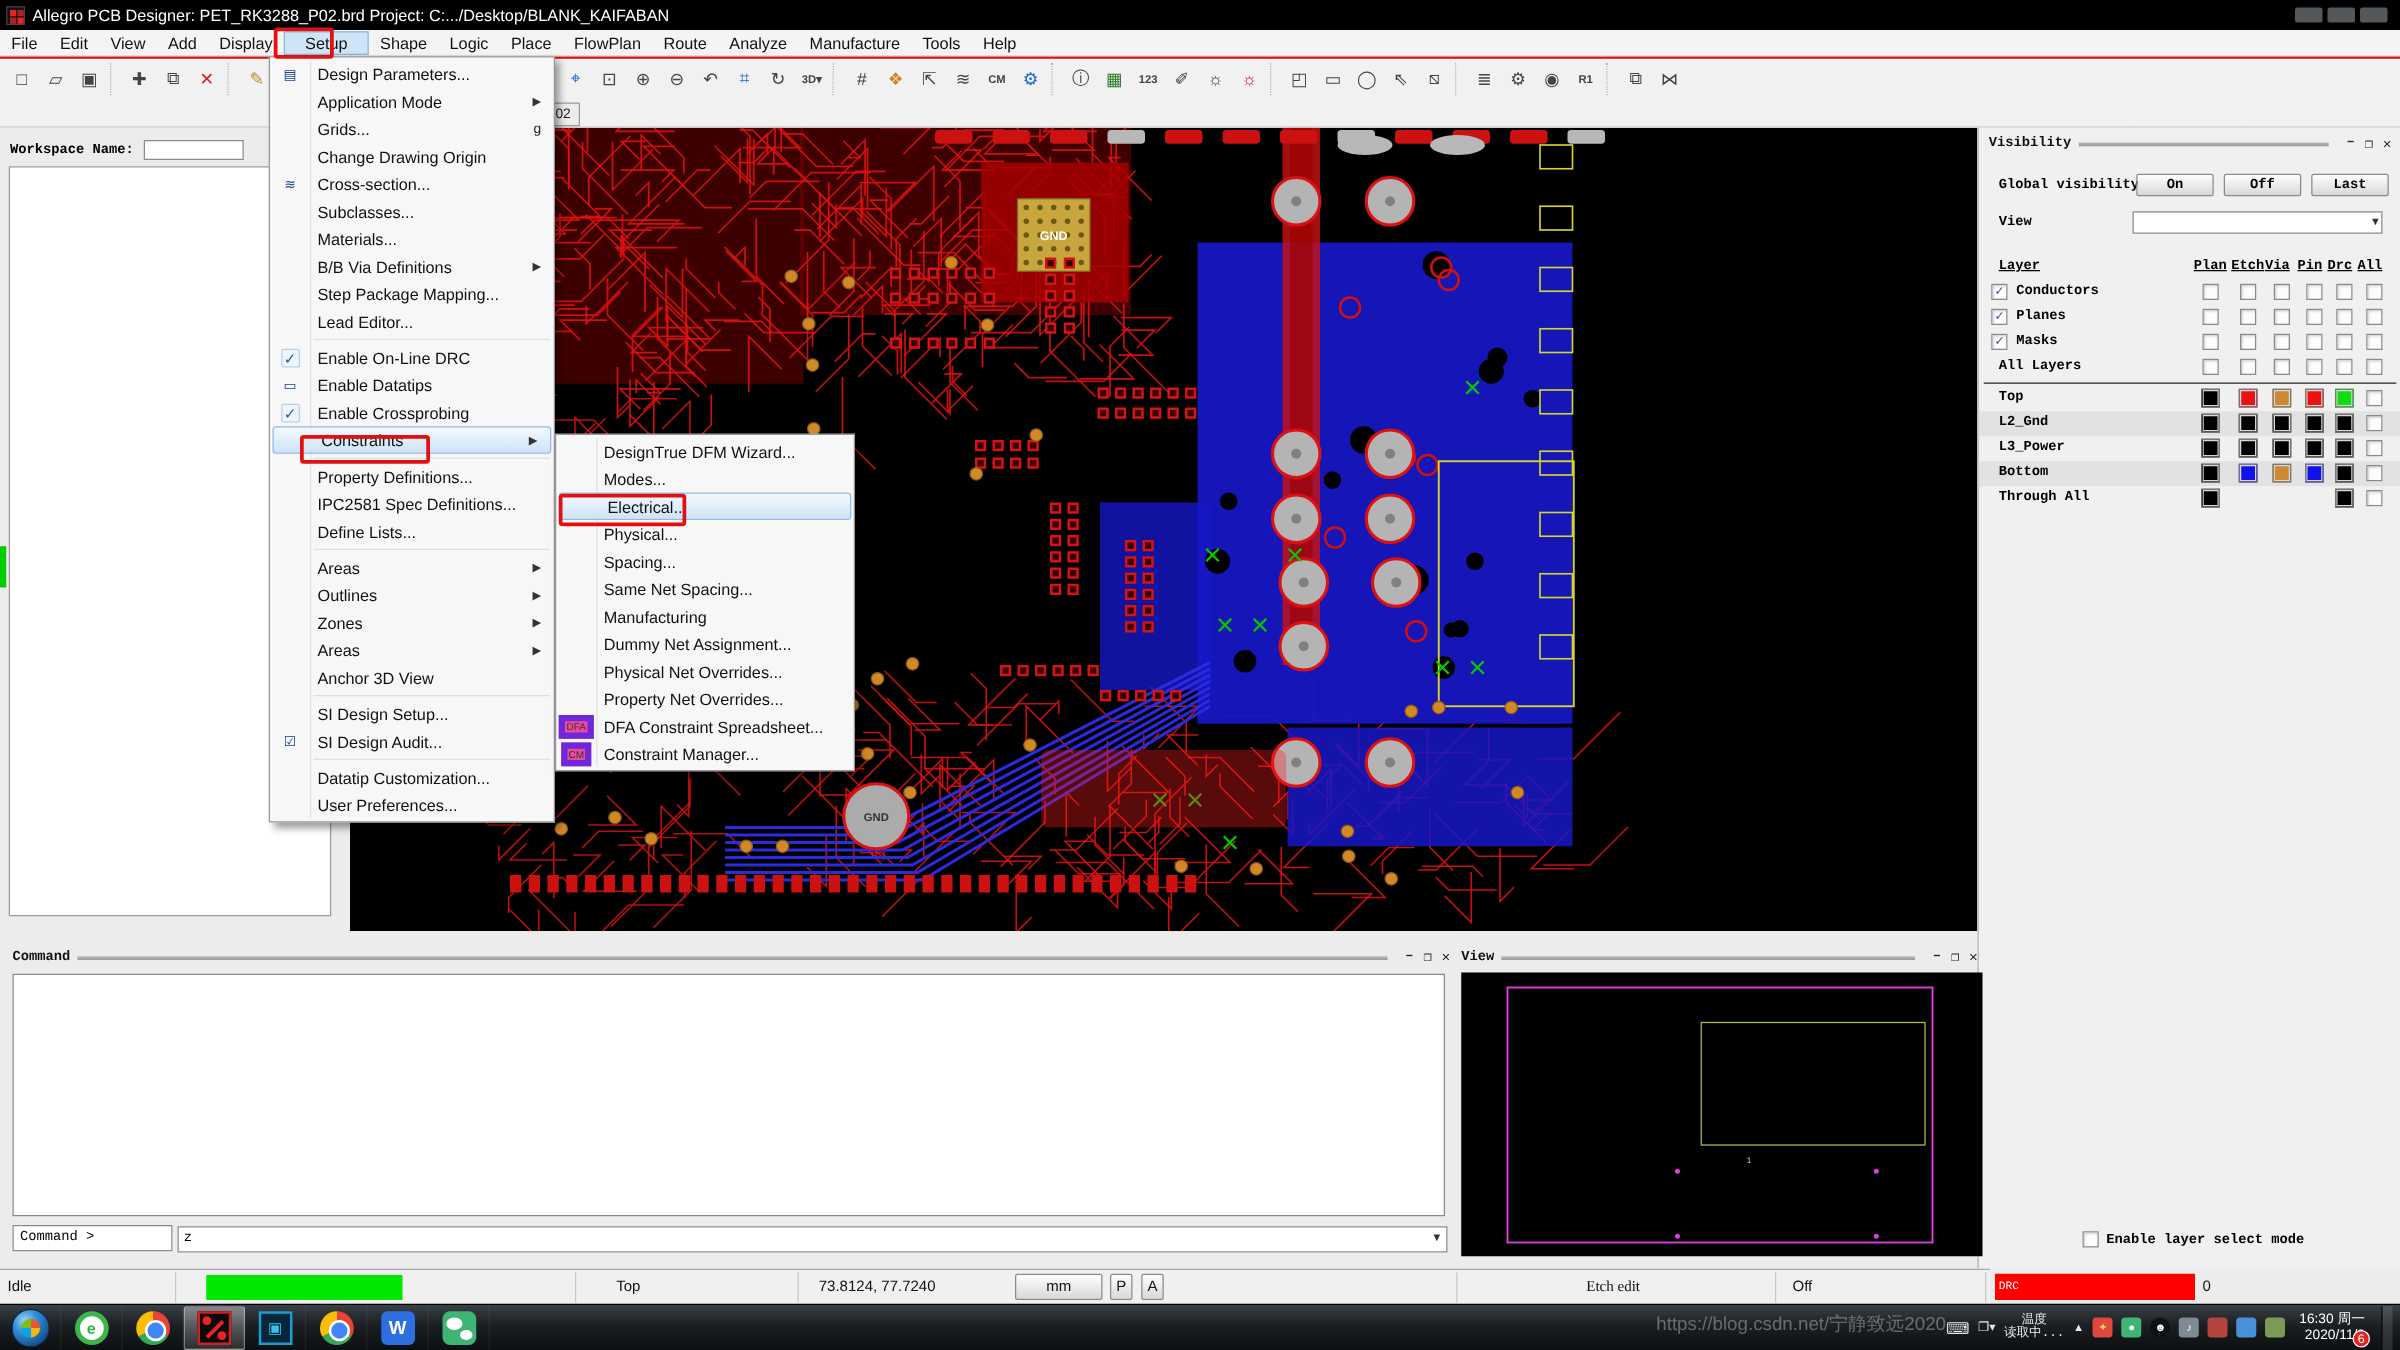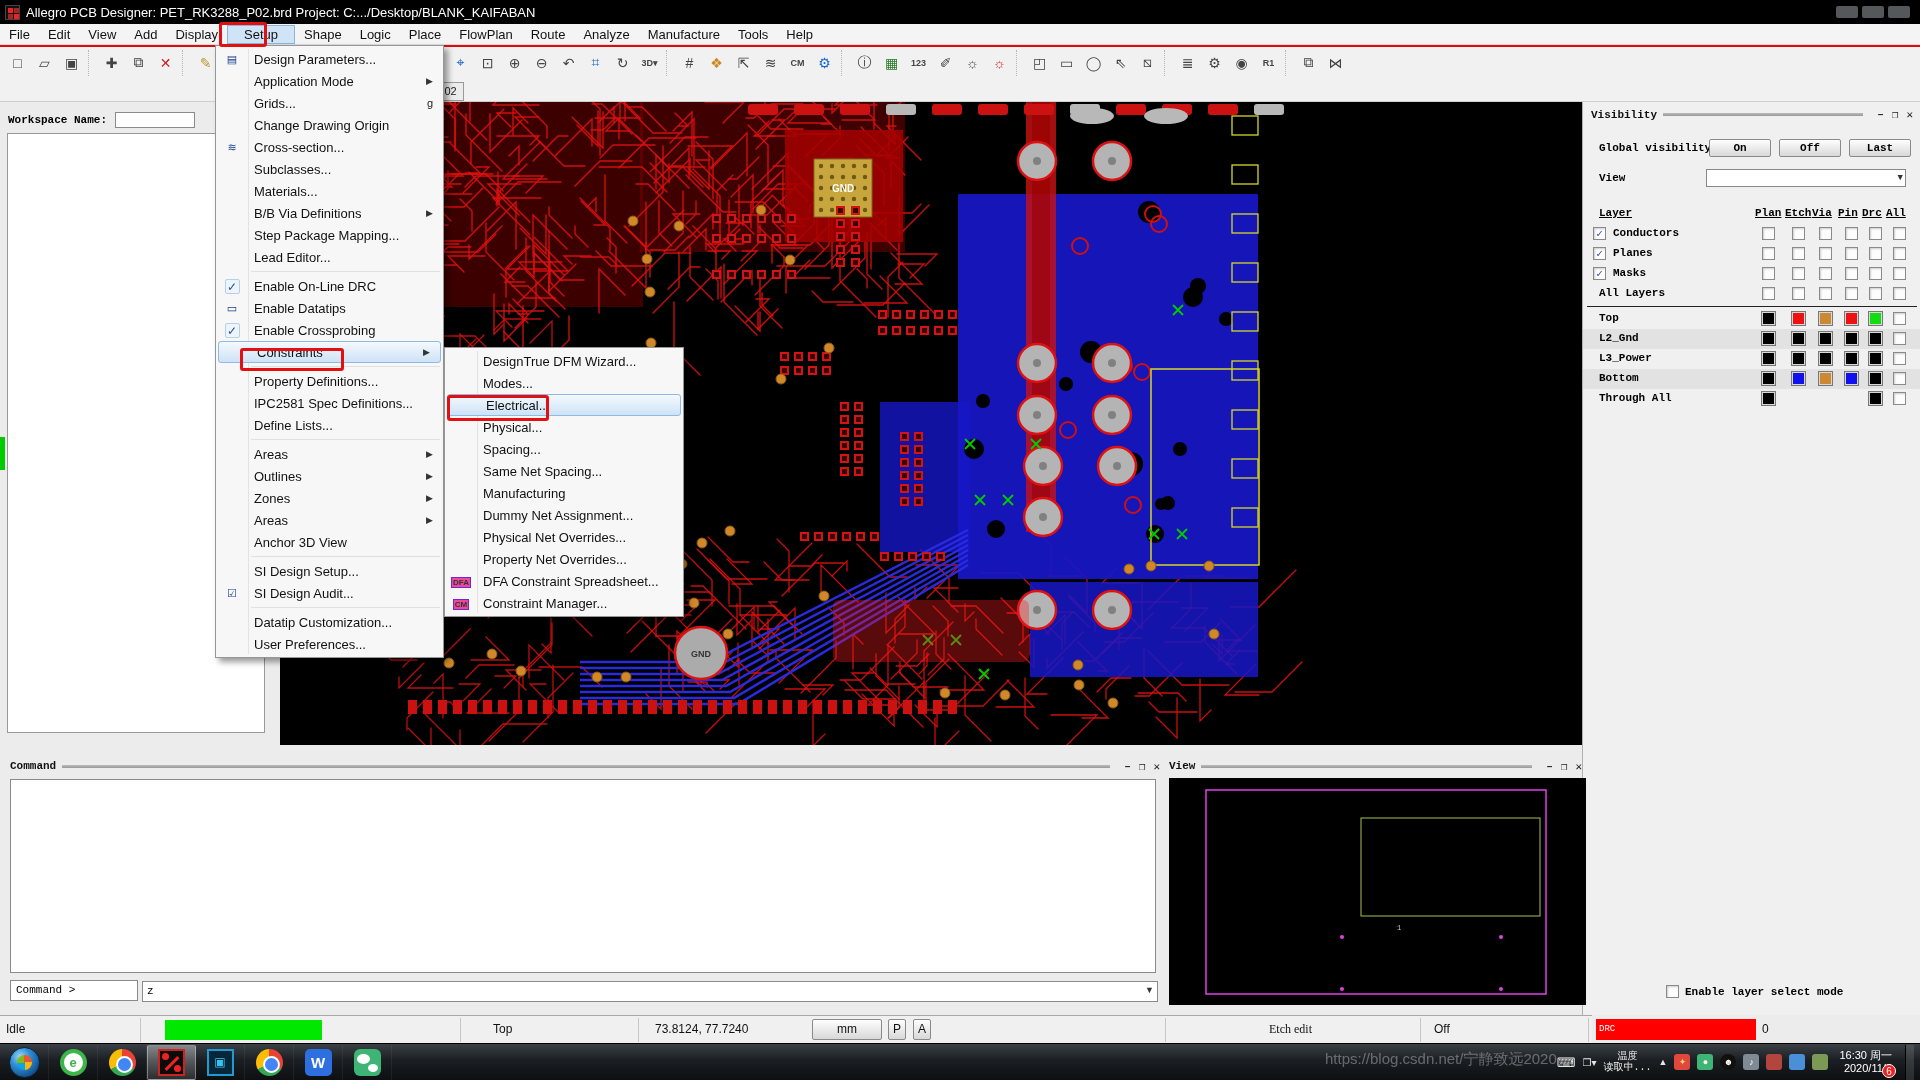--- a/index.html
+++ b/index.html
@@ -54,21 +54,21 @@
   .popup { position:absolute; background:#f7f7f7; border:1px solid #979797;
     box-shadow:4px 4px 6px rgba(0,0,0,.4); padding:2px 0; z-index:10; }
   #setup-menu { left:215px; top:45px; width:229px; }
   #constraints-submenu { left:444px; top:347px; width:240px; z-index:12; }
   .popup::before { content:""; position:absolute; left:32px; top:3px; bottom:3px; width:1px; background:#e3e3e3; }
   .m-item { height:22px; display:flex; align-items:center; font-size:13px; color:#111;
     padding-right:10px; position:relative; }
   .m-gutter { flex:0 0 32px; text-align:center; font-size:11px; color:#17408f; }
   .m-check { display:inline-block; width:15px; height:15px; line-height:14px; background:#eef4fb;
     border:1px solid #b3d1ea; color:#2a52a0; font-size:12px; border-radius:2px; }
-  .m-iconbox { display:inline-block; font-size:8px; font-weight:bold; color:#333; border:1px solid #6d28d9;
+  .m-iconbox { display:inline-block; font-size:8px; font-weight:normal; color:#333; border:5px solid #6d28d9;
     padding:0 1px; background:#ec4899; }
   .m-label { padding-left:6px; white-space:nowrap; }
   .m-right { margin-left:auto; font-size:11px; color:#222; padding-left:14px; }
   .m-arrow { margin-left:auto; font-size:9px; color:#333; }
   .m-sep { height:1px; background:#e0e0e0; margin:3px 3px 3px 35px; }
   .m-item.hl { background:linear-gradient(#f4f9fd,#cde3f7); border:1px solid #8ebae4; border-radius:3px;
     margin:0 2px; height:22px; }
 
   .annotation { position:absolute; border:3px solid #e21010; border-radius:3px; z-index:20; pointer-events:none; }
 

